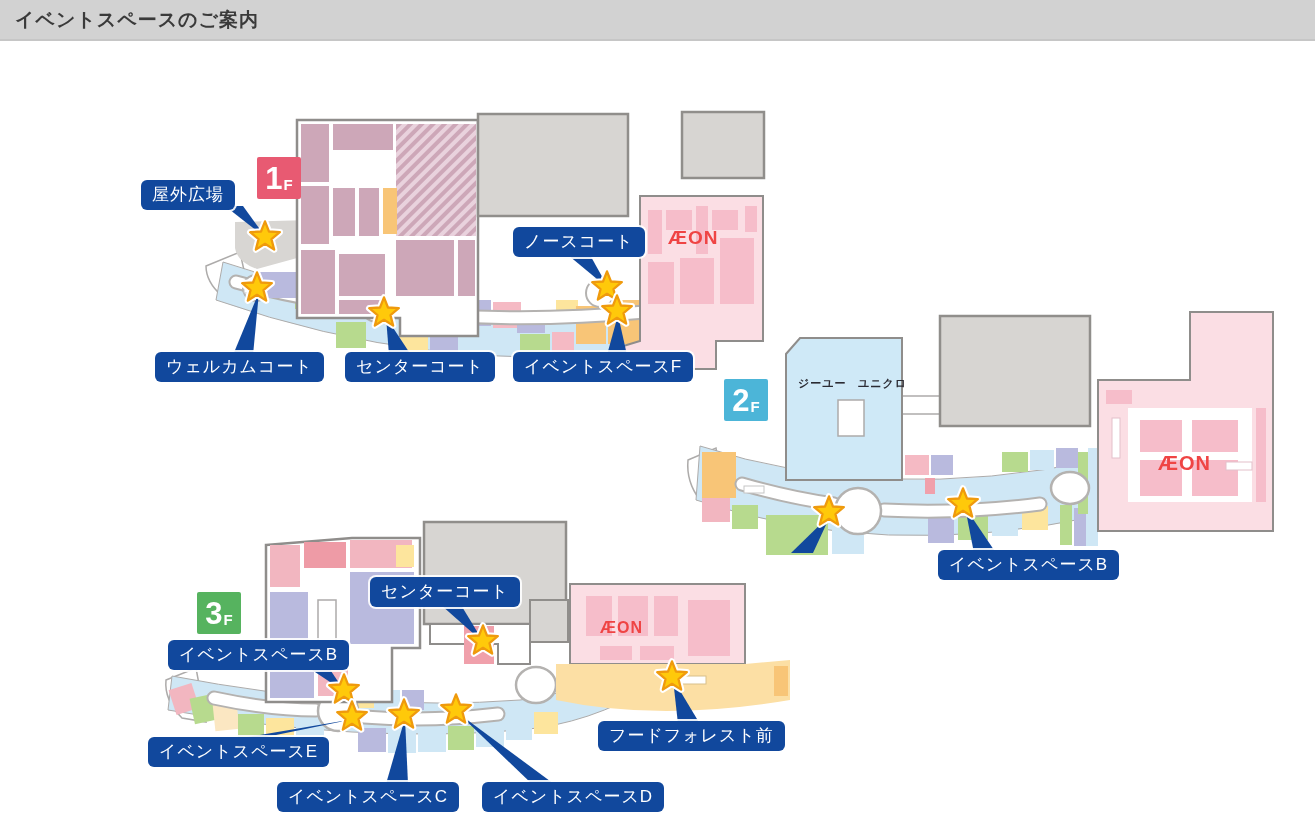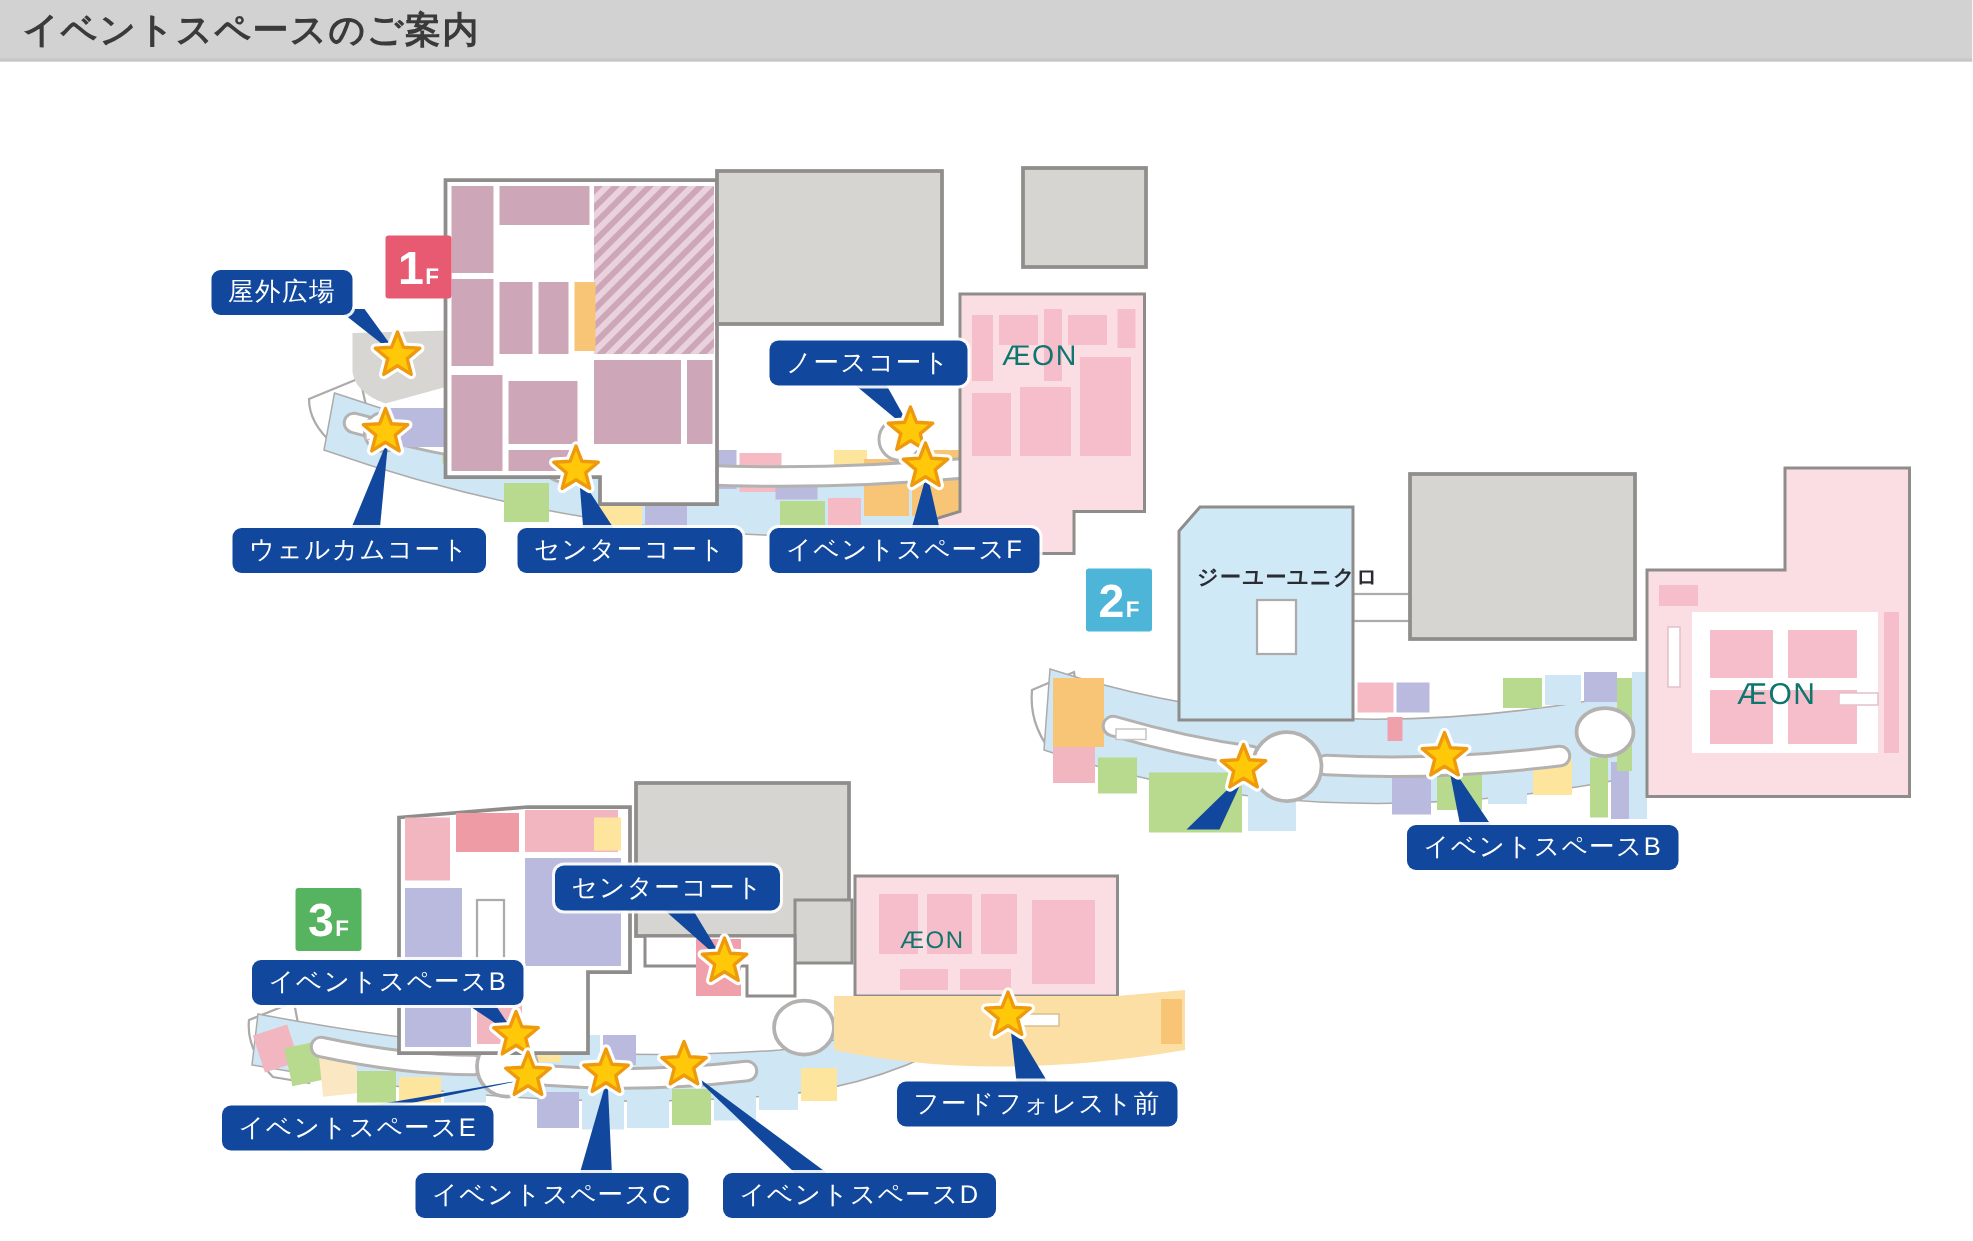--- a/index.html
+++ b/index.html
@@ -1,38 +1,38 @@
 <!DOCTYPE html>
 <html lang="ja"><head>
 <meta charset="utf-8">
 <style>
   html,body{margin:0;padding:0;background:#fff;}
   .page{position:relative;width:1315px;height:827px;background:#ffffff;overflow:hidden;
         font-family:"Liberation Sans","DejaVu Sans",sans-serif;}
   
   .header{position:absolute;left:0;top:0;width:100%;height:41px;background:#d2d2d2;
           border-bottom:2px solid #c6c6c6;display:flex;align-items:center;box-sizing:border-box;}
-  .header h1{margin:0 16px 0 15px;font-size:24px;font-weight:bold;color:#3a3a3a;letter-spacing:1px;}
+  .header h1{margin:0 16px 0 15px;font-size:19px;font-weight:bold;color:#3a3a3a;letter-spacing:1px;}
   
   .stage{position:absolute;left:0;top:41px;width:1315px;height:786px;}
   .map-canvas{position:absolute;left:0;top:0;}
   
   .floor-badge{position:absolute;width:44px;height:42px;display:flex;align-items:center;
                justify-content:center;color:#fff;font-weight:bold;border-radius:2px;}
   .floor-badge .num{font-size:31px;line-height:1;}
   .floor-badge .suf{font-size:15px;line-height:1;position:relative;top:6px;margin-left:1px;}
   
   .callout{position:absolute;background:#11489d;color:#ffffff;font-weight:normal;font-size:17px;
            line-height:1;padding:6px 11px 7px;border-radius:6px;white-space:nowrap;letter-spacing:1px;
            box-shadow:0 0 0 2px rgba(255,255,255,.9);}
   
   .star{position:absolute;width:34px;height:34px;overflow:visible;}
   
-  .store-label{position:absolute;font-size:14px;font-weight:bold;color:#2b2b33;letter-spacing:1px;white-space:nowrap;}
-  .aeon-logo{position:absolute;font-weight:400;color:#0f766e;letter-spacing:1px;white-space:nowrap;
+  .store-label{position:absolute;font-size:11px;font-weight:bold;color:#2b2b33;letter-spacing:1px;white-space:nowrap;}
+  .aeon-logo{position:absolute;font-weight:700;color:#ef4444;letter-spacing:1px;white-space:nowrap;
              font-family:"Liberation Sans","DejaVu Sans",sans-serif;}
 </style>
 </head>
 <body>
 
 <div class="page">
 
   <div class="header">
     <h1>イベントスペースのご案内</h1>
   </div>

